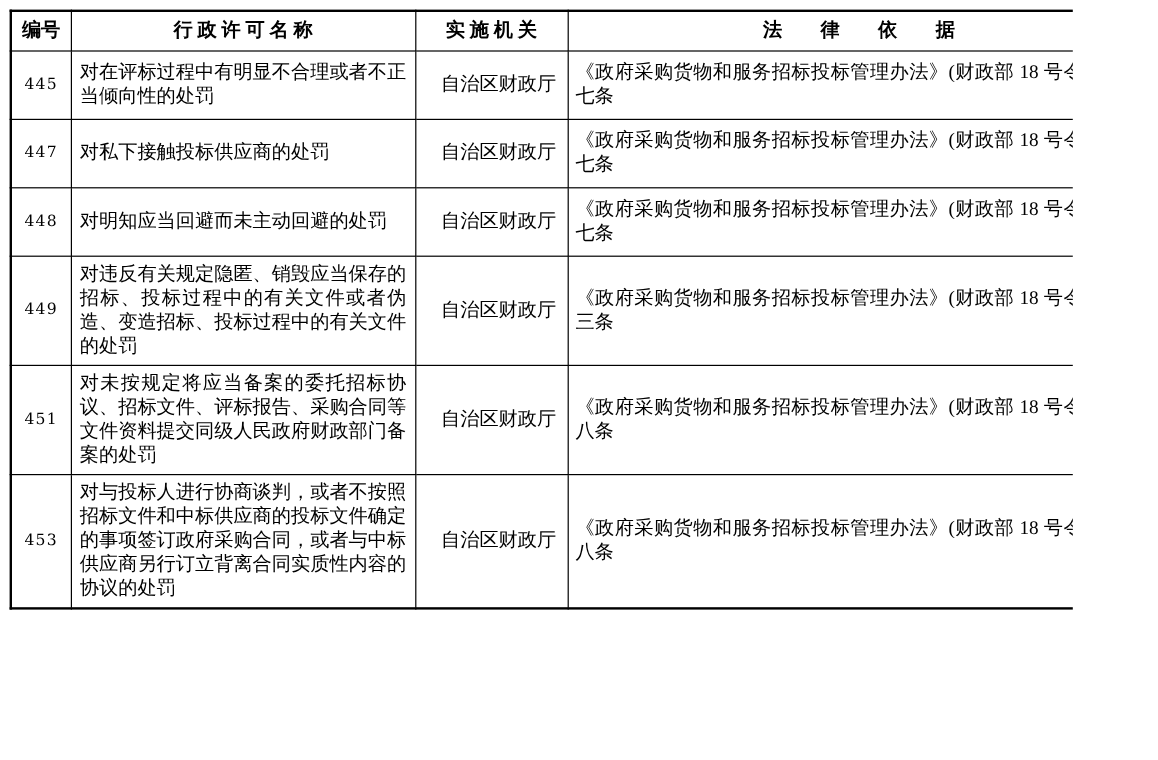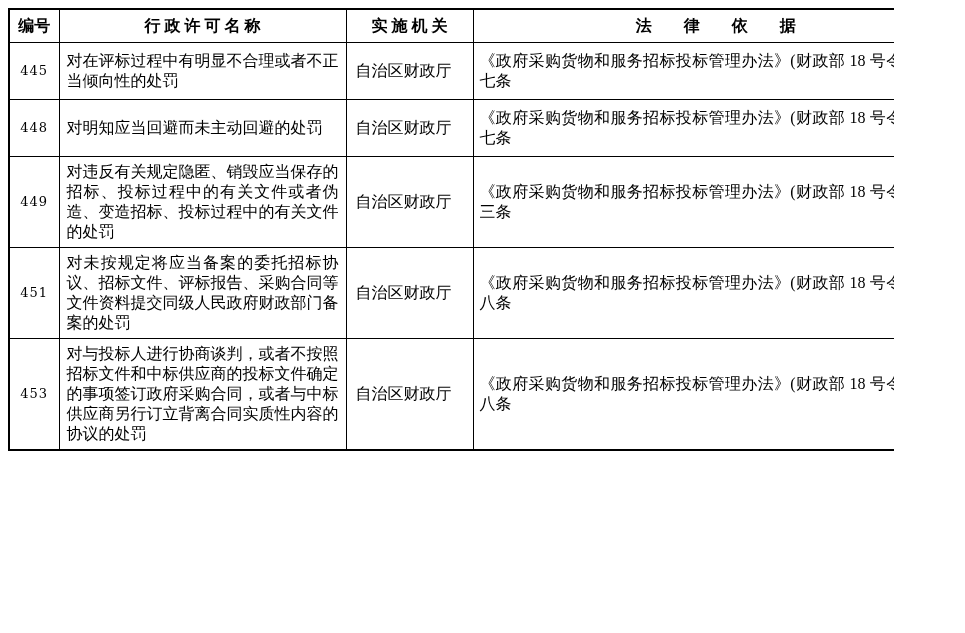--- a/index.html
+++ b/index.html
@@ -47,21 +47,21 @@
     font-family: "DejaVu Serif", serif;
     font-size: 13px;
     letter-spacing: 1px;
     padding: 18px 2px;
   }
   td.cell-name {
     text-align: justify;
     padding: 5px 7px;
   }
   td.cell-agency {
-    text-align: left;
+    text-align: right;
     padding: 5px 9px;
   }
   td.cell-legal {
     text-align: justify;
     padding: 5px 1px 5px 6px;
   }
 </style>
 </head>
 <body>
 
@@ -82,20 +82,26 @@
       </tr>
     </thead>
     <tbody id="table-body">
         <tr>
     <td class="cell-id">445</td>
     <td class="cell-name">对在评标过程中有明显不合理或者不正当倾向性的处罚</td>
     <td class="cell-agency">自治区财政厅</td>
     <td class="cell-legal">《政府采购货物和服务招标投标管理办法》(财政部 18 号令)第七十七条</td>
   </tr>
         <tr>
+    <td class="cell-id">447</td>
+    <td class="cell-name">对私下接触投标供应商的处罚</td>
+    <td class="cell-agency">自治区财政厅</td>
+    <td class="cell-legal">《政府采购货物和服务招标投标管理办法》(财政部 18 号令)第七十七条</td>
+  </tr>
+        <tr>
     <td class="cell-id">448</td>
     <td class="cell-name">对明知应当回避而未主动回避的处罚</td>
     <td class="cell-agency">自治区财政厅</td>
     <td class="cell-legal">《政府采购货物和服务招标投标管理办法》(财政部 18 号令)第七十七条</td>
   </tr>
         <tr>
     <td class="cell-id">449</td>
     <td class="cell-name">对违反有关规定隐匿、销毁应当保存的招标、投标过程中的有关文件或者伪造、变造招标、投标过程中的有关文件的处罚</td>
     <td class="cell-agency">自治区财政厅</td>
     <td class="cell-legal">《政府采购货物和服务招标投标管理办法》(财政部 18 号令)第七十三条</td>

